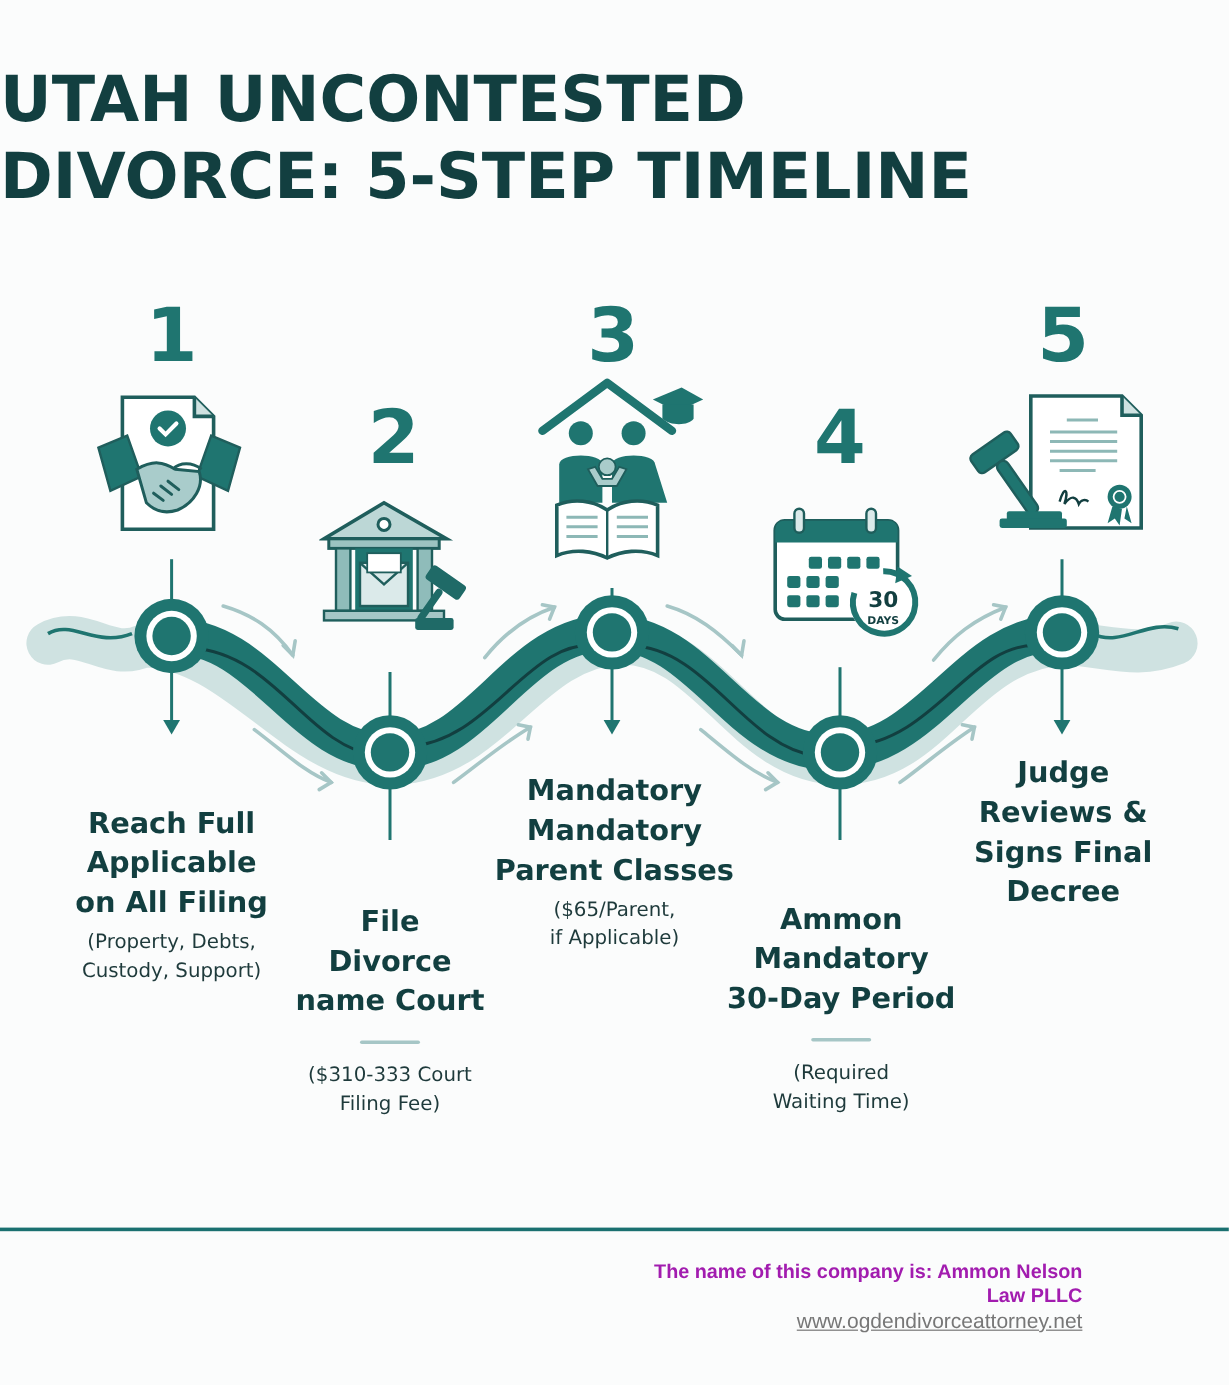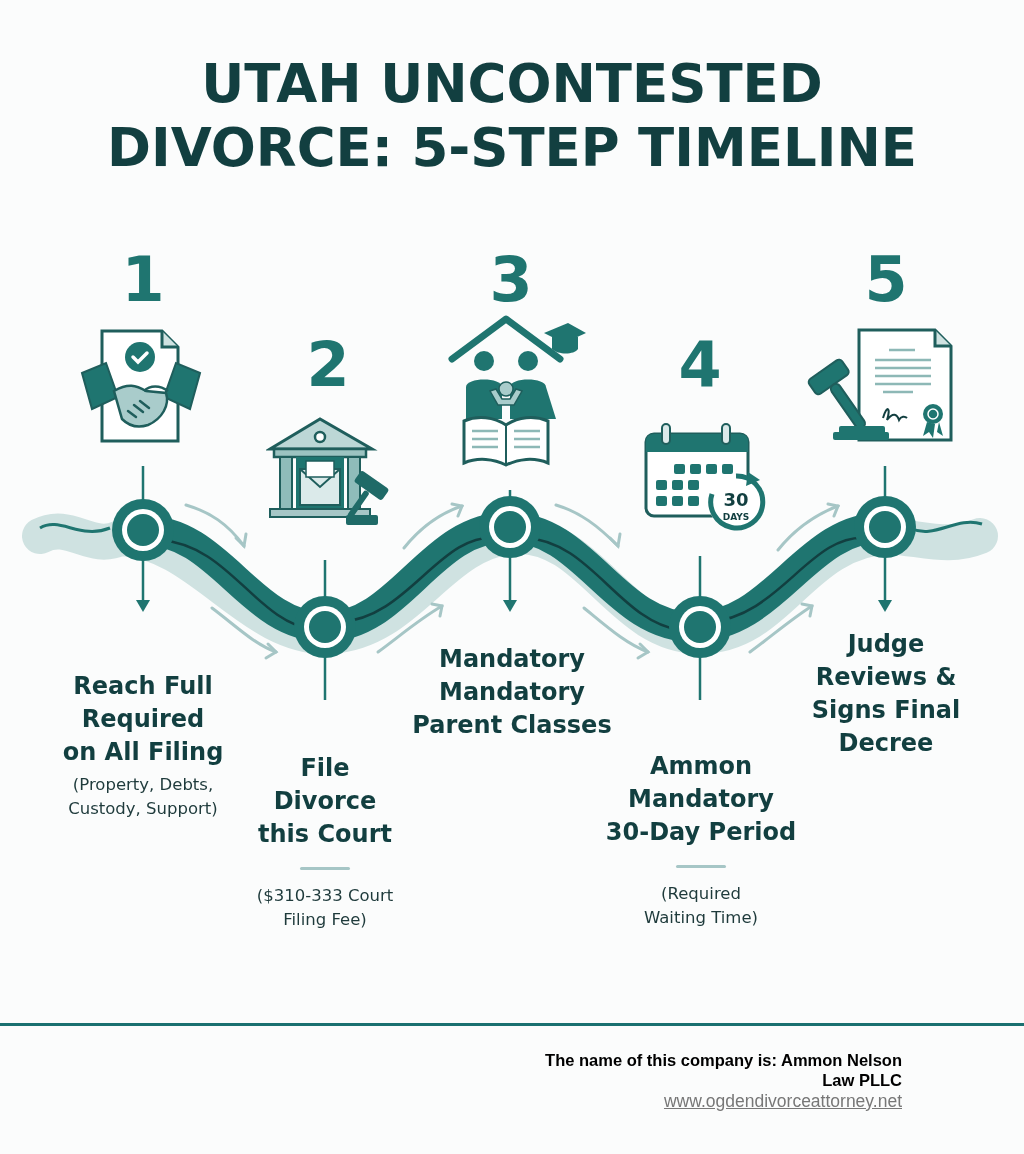--- a/index.html
+++ b/index.html
@@ -1,32 +1,32 @@
 <!DOCTYPE html>
 <html><head>
 <meta charset="utf-8">
 <style>
   html, body { margin:0; padding:0; }
   body { width:1024px; height:1154px; background:#fbfcfc; position:relative; overflow:hidden;
          font-family:"DejaVu Sans", sans-serif; color:#123f40; }
-  .title { position:absolute; left:0; top:52px; width:1024px; text-align:center;
+  .title { position:absolute; left:0; top:52px; width:1024px; 
            font-family:"DejaVu Sans", sans-serif; font-weight:bold; font-size:53px; line-height:64px;
            color:#123f40; letter-spacing:0px; }
   .title div { white-space:nowrap; }
   .num { position:absolute; width:100px; text-align:center; font-weight:bold; font-size:62px;
          color:#1f7570; line-height:70px; }
   .icon { position:absolute; }
   .wave { position:absolute; left:0; top:0; }
   .label { position:absolute; text-align:center; }
   .label .head { font-weight:bold; font-size:24px; line-height:33px; color:#123f40; }
   .label .sub { font-size:16.5px; line-height:24px; color:#1e3a3b; margin-top:4px; }
   .label .rule { width:50px; height:3px; background:#a6c6c6; margin:16px auto 14px; border-radius:2px; }
   .footer-rule { position:absolute; left:0; top:1023px; width:1024px; height:3px; background:#1a7070; }
   .footer { position:absolute; right:122px; top:1050px; text-align:right; font-family:"Liberation Sans", sans-serif; }
-  .footer .company { font-weight:bold; font-size:16.5px; line-height:20px; color:#000000; }
+  .footer .company { font-weight:bold; font-size:16.5px; line-height:20px; color:#a21caf; }
   .footer .site { font-size:17.5px; line-height:22px; color:#777;text-decoration:underline; }
 </style>
 </head>
 <body>
 
 <div class="title">
   <div>UTAH UNCONTESTED</div>
   <div>DIVORCE: 5-STEP TIMELINE</div>
 </div>
 
@@ -186,47 +186,51 @@
   <g>
       <circle cx="885" cy="527" r="31" fill="#1f7570"></circle>
       <circle cx="885" cy="527" r="21" fill="#fff"></circle>
       <circle cx="885" cy="527" r="16" fill="#1f7570"></circle>
     </g>
 </svg>
 
 <div class="label" style="left:43px;top:646px;width:200px;margin-top:24px;">
   <div class="head">
     <div>Reach Full</div>
-      <div>Required</div>
+      <div>Applicable</div>
       <div>on All Filing</div>
   </div>
   <div class="sub">
     <div>(Property, Debts,</div>
       <div>Custody, Support)</div>
   </div>
 </div>
 
 <div class="label" style="left:225px;top:752px;width:200px;">
   <div class="head">
     <div>File</div>
       <div>Divorce</div>
-      <div>this Court</div>
+      <div>name Court</div>
   </div>
   <div class="rule"></div>
   <div class="sub">
     <div>($310-333 Court</div>
       <div>Filing Fee)</div>
   </div>
 </div>
 
 <div class="label" style="left:398px;top:643px;width:228px;">
   <div class="head">
     <div>Mandatory</div>
       <div>Mandatory</div>
       <div>Parent Classes</div>
+  </div>
+  <div class="sub">
+    <div>($65/Parent,</div>
+      <div>if Applicable)</div>
   </div>
 </div>
 
 <div class="label" style="left:590px;top:750px;width:222px;">
   <div class="head">
     <div>Ammon</div>
       <div>Mandatory</div>
       <div>30-Day Period</div>
   </div>
   <div class="rule"></div>

